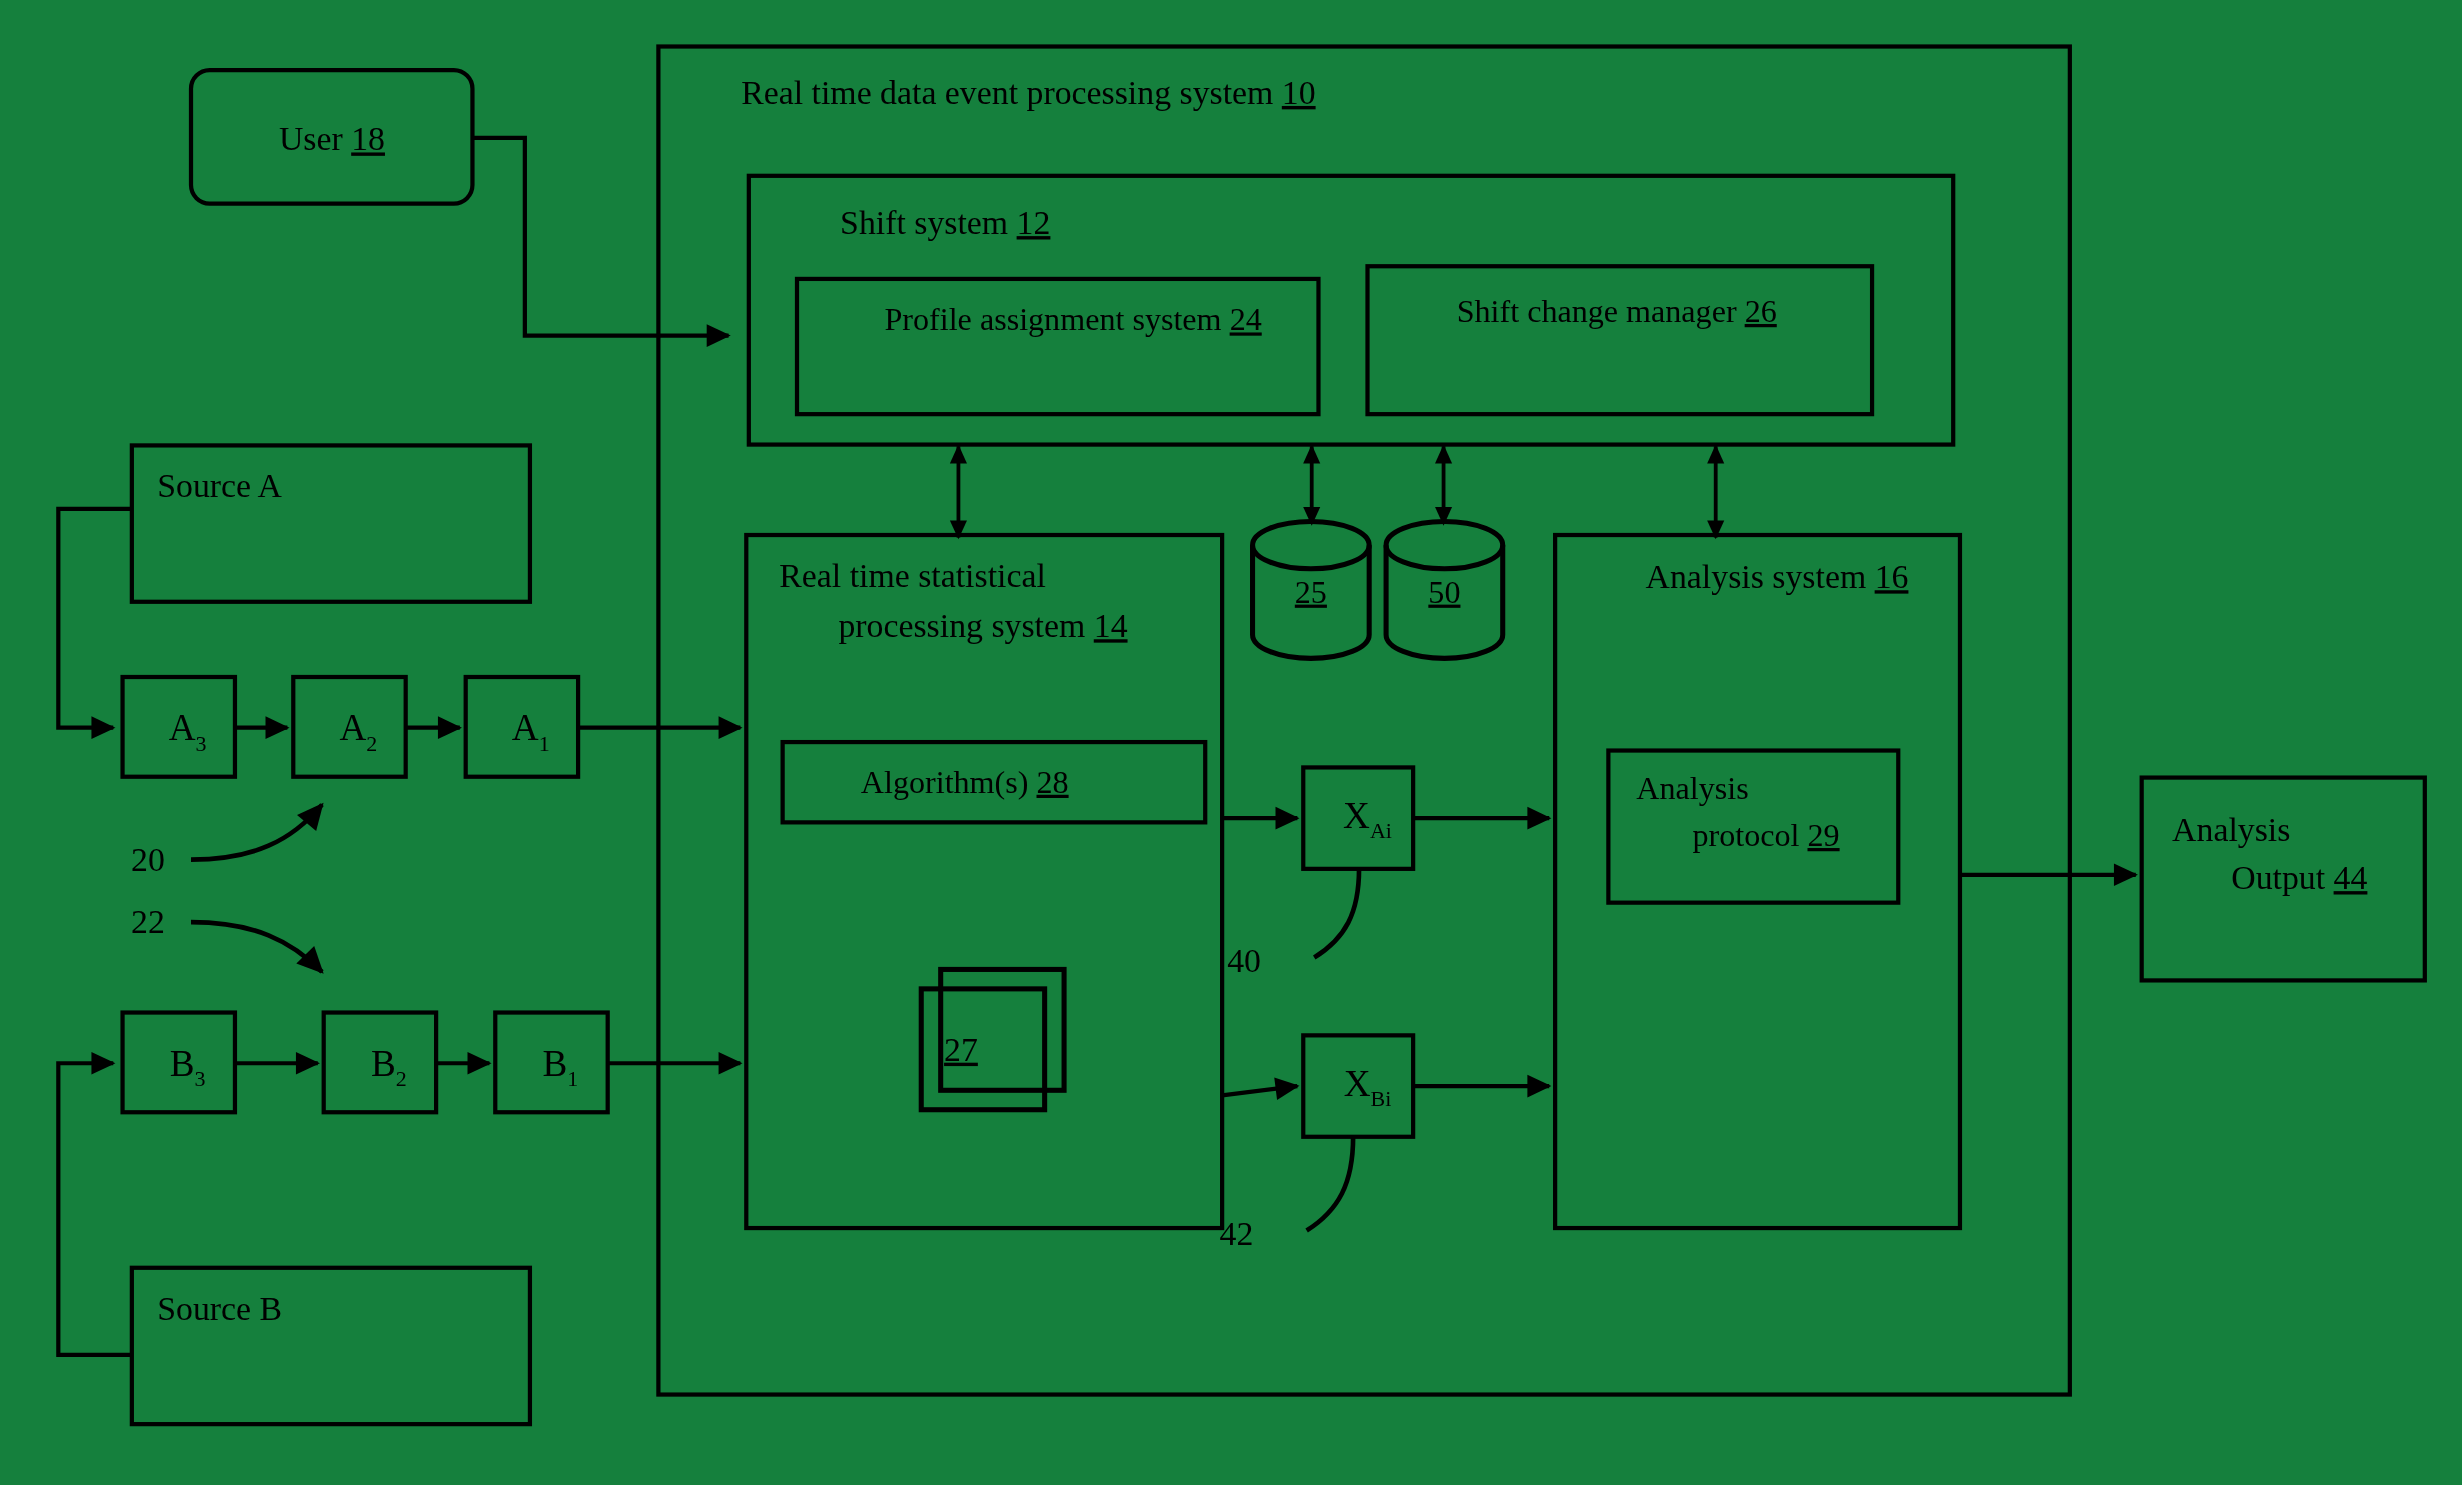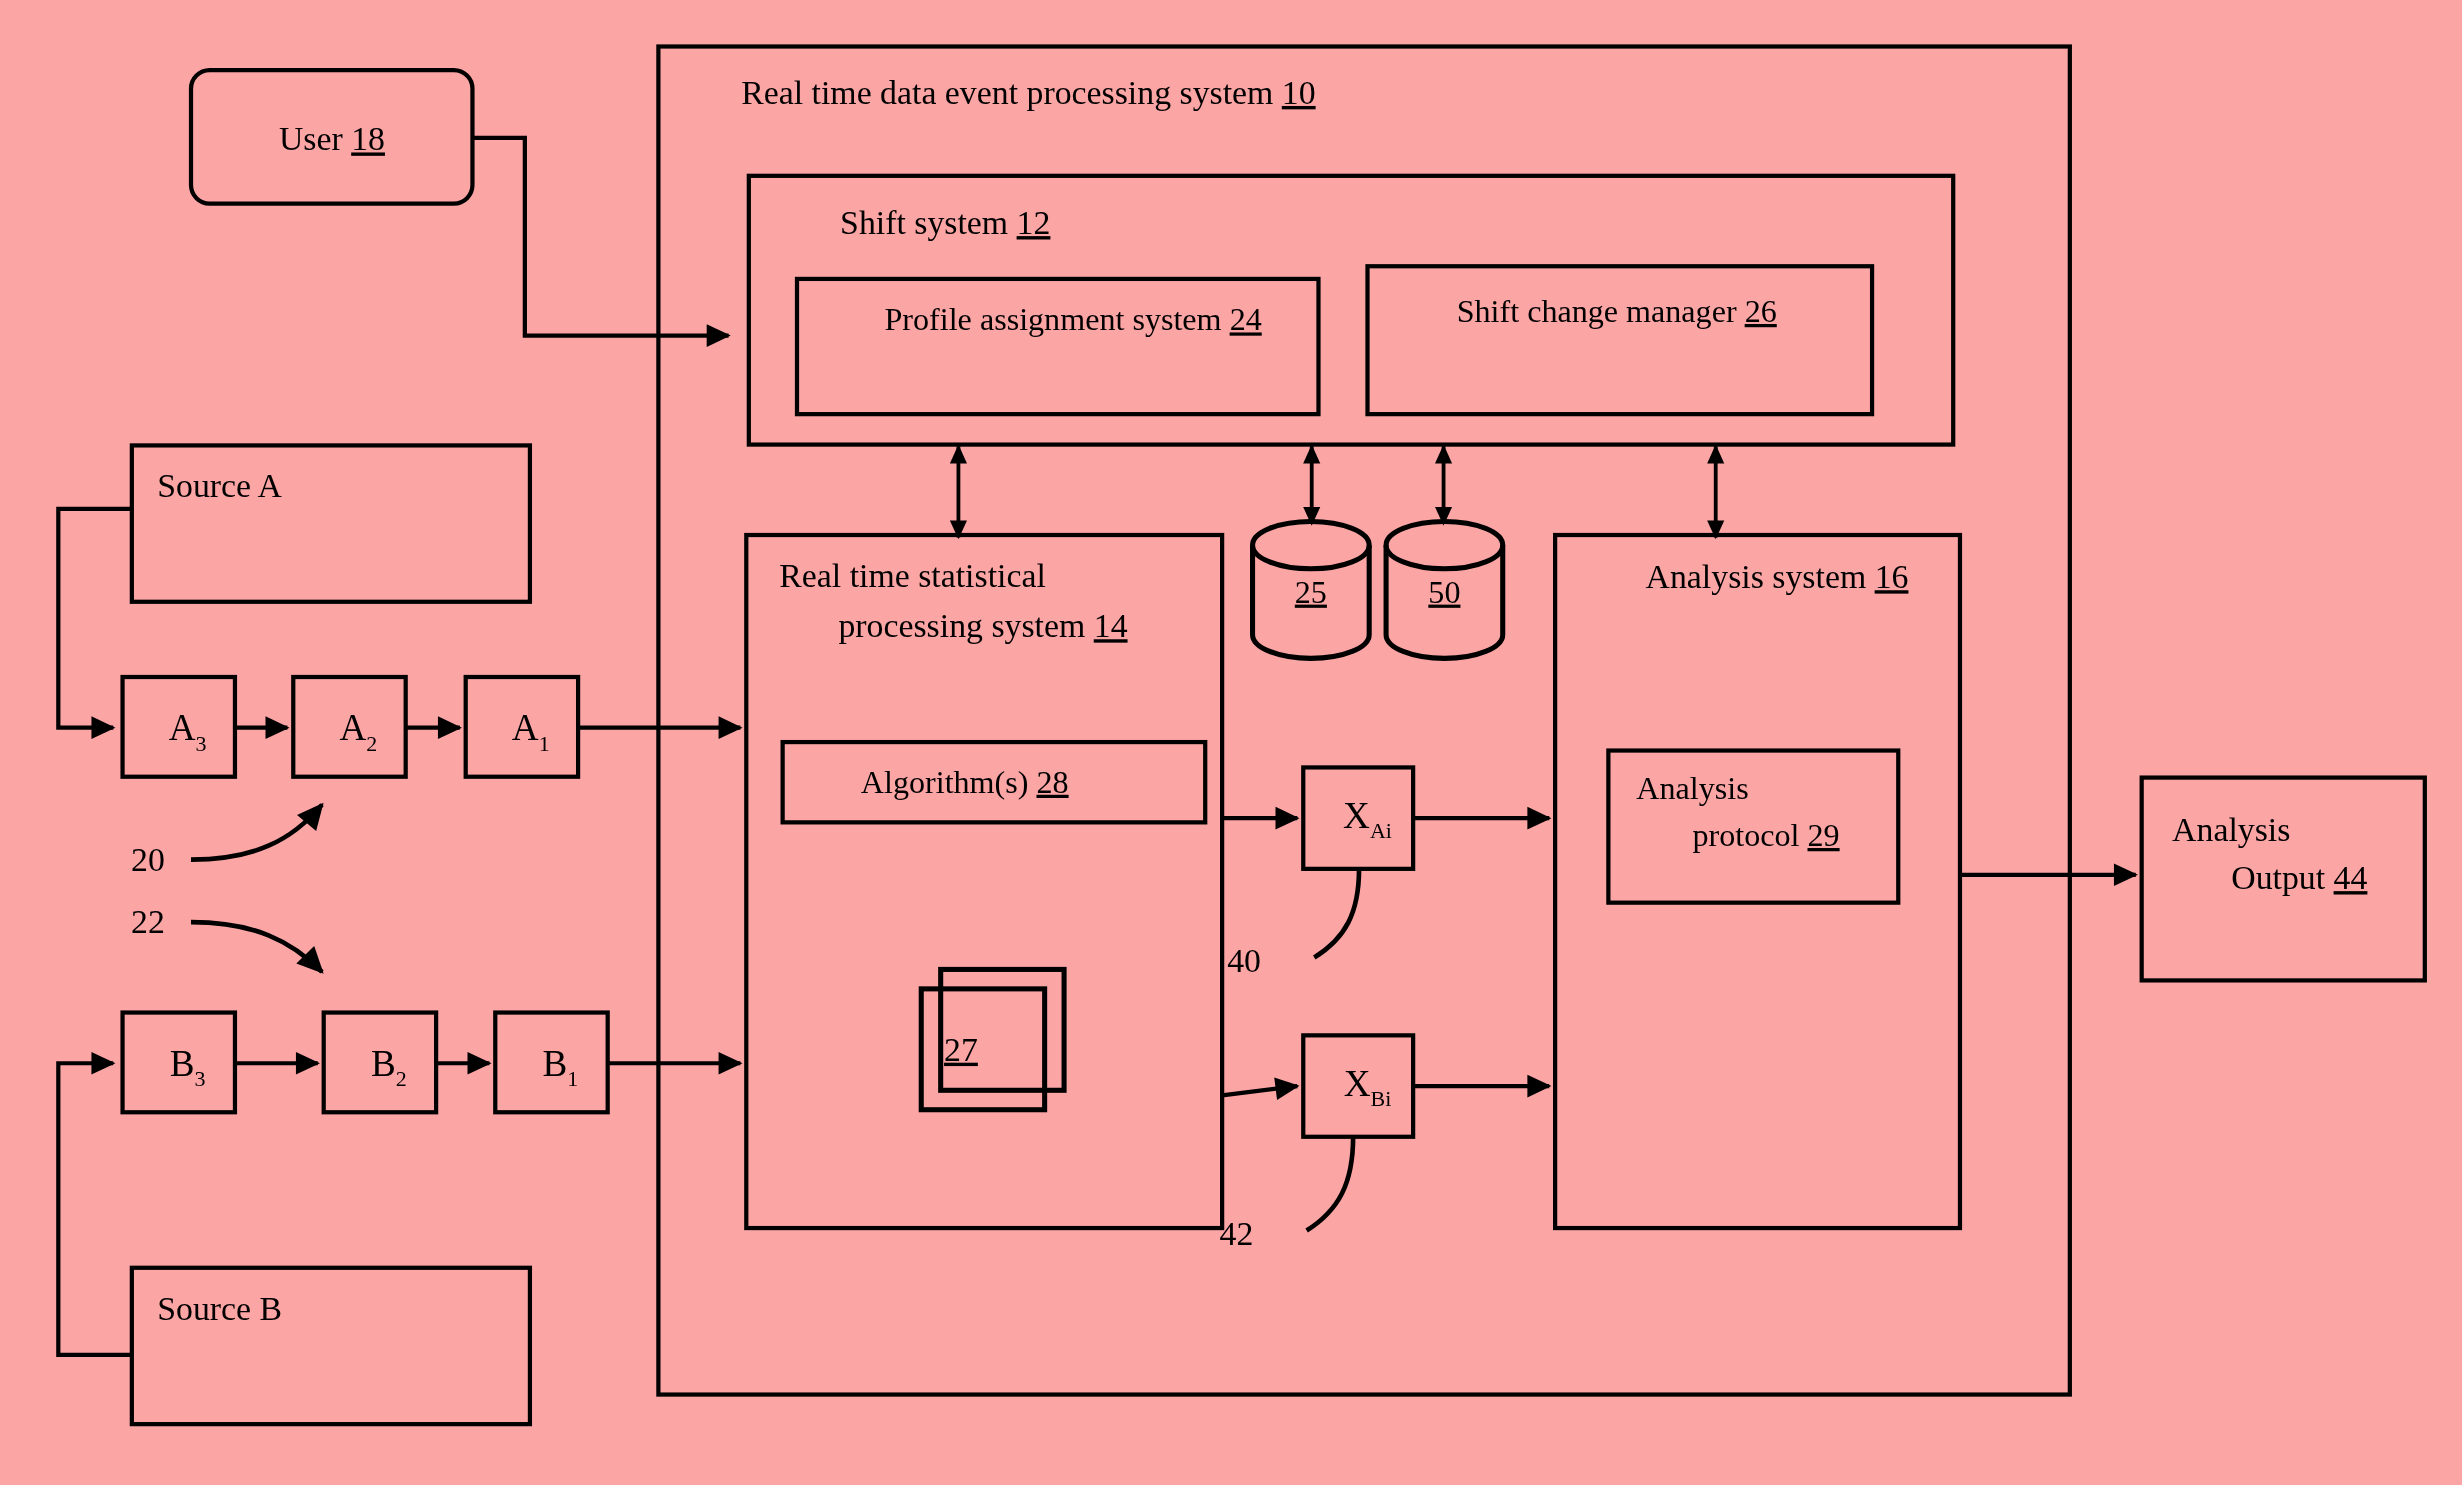--- a/index.html
+++ b/index.html
@@ -10,21 +10,21 @@
   body {
     width: 2462px;
     height: 1485px;
     overflow: hidden;
     font-family: "Liberation Serif", "DejaVu Serif", serif;
   }
   #diagram-root {
     position: relative;
     width: 2462px;
     height: 1485px;
-    background: #fca5a5;
+    background: #15803d;
   }
   svg#diagram-svg {
     position: absolute;
     top: 0;
     left: 0;
     width: 2462px;
     height: 1485px;
     display: block;
   }
   .shape {

